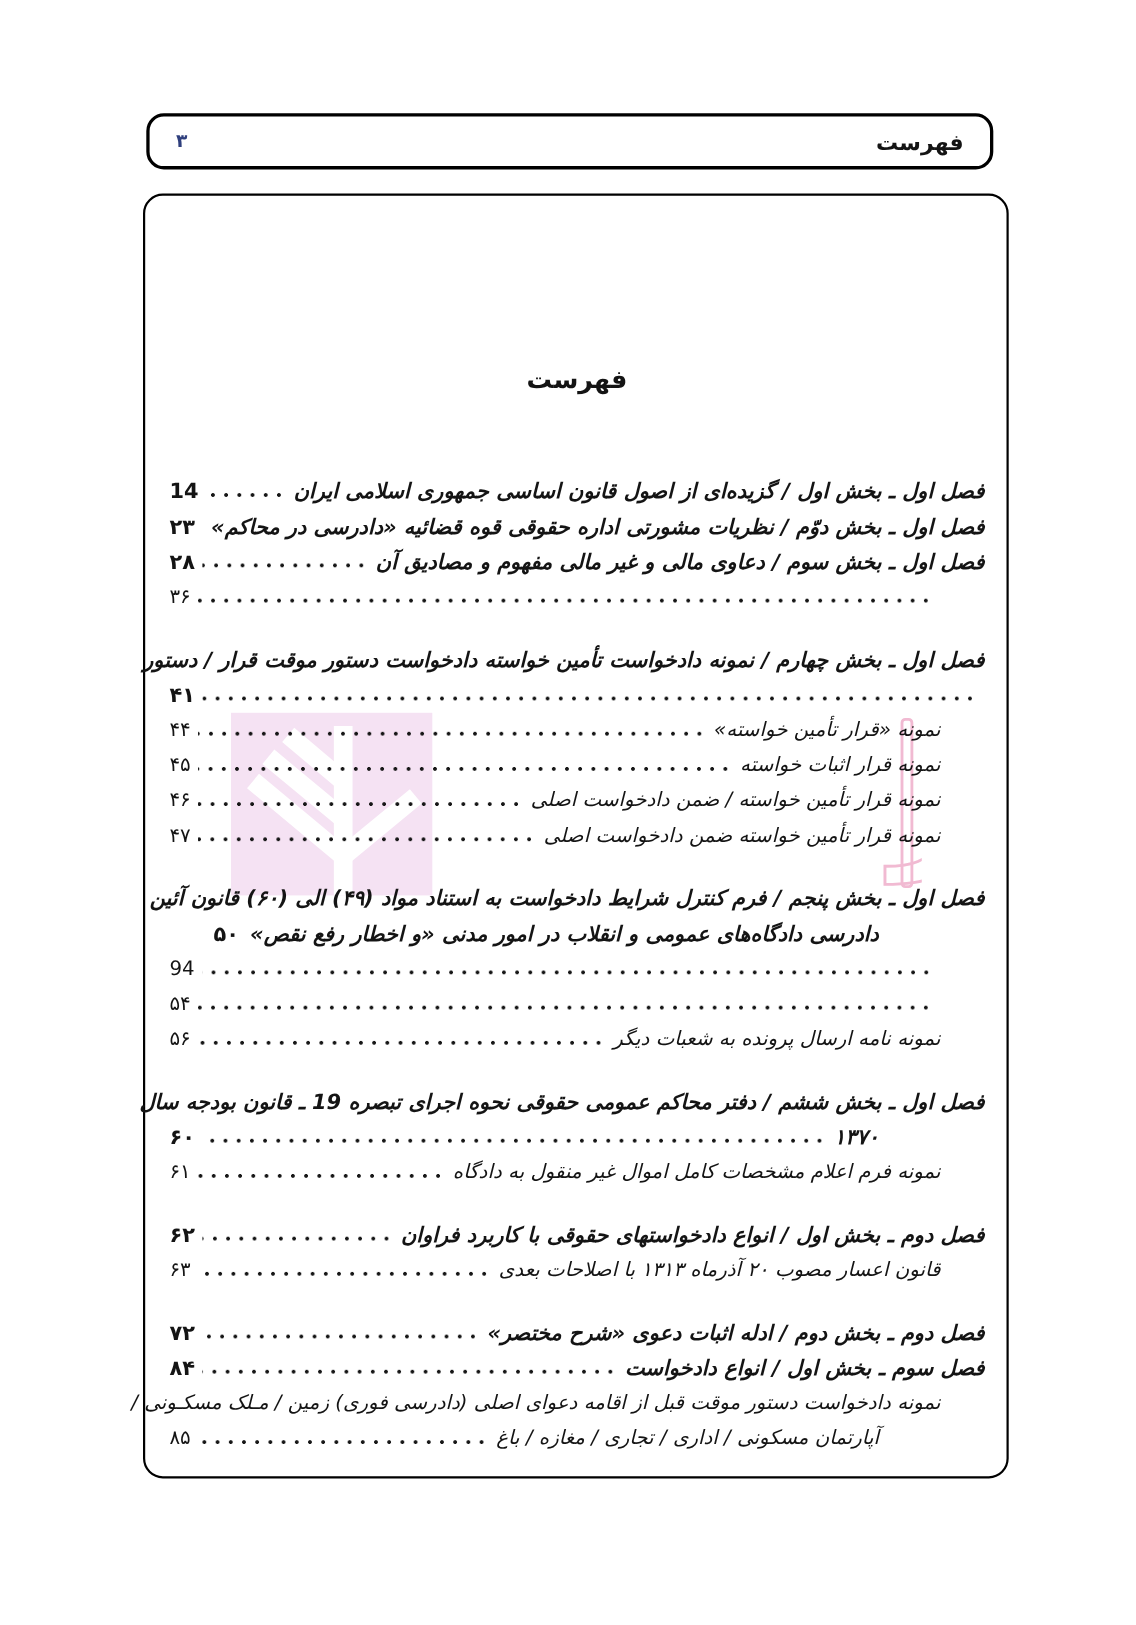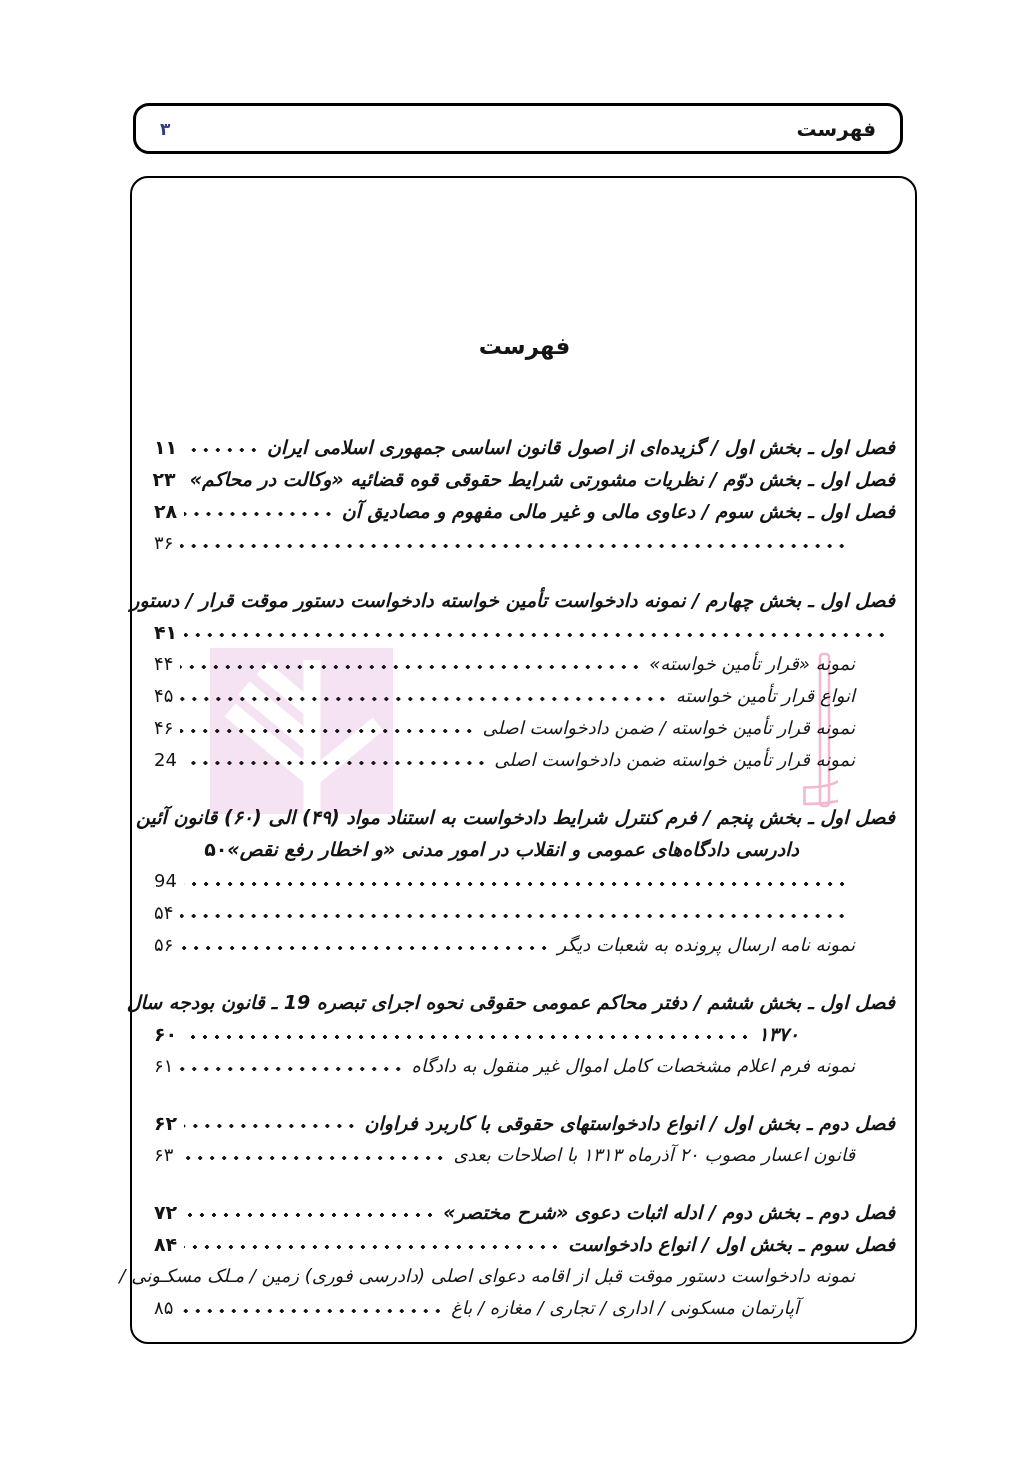--- a/index.html
+++ b/index.html
@@ -38,21 +38,21 @@
   .toc-row.gap{margin-top:25px;}
   .toc-row .t{flex:0 0 auto;font-style:italic;}
   .toc-row.full .t{flex:1 1 auto;text-align:justify;text-align-last:justify;}
   .toc-row .dots{
     flex:1 1 auto;align-self:stretch;margin:0 7px;
     background-image:radial-gradient(circle,#161616 1.6px,transparent 1.9px);
     background-size:12px 12px;background-repeat:repeat-x;
     background-position:right bottom 7px;
   }
   .toc-row .pg{flex:0 0 auto;}
-  .toc-row.nodots .pg{}
+  .toc-row.nodots .pg{margin-right:10px;}
   .watermark{position:absolute;left:210px;top:646px;width:628px;height:170px;z-index:1;}
 </style>
 </head>
 <body>
 
 <div class="header-box">
   <span class="header-title">فهرست</span>
   <span class="header-page">۳</span>
 </div>
 
@@ -72,24 +72,24 @@
     </g>
   </svg>
 </div>
 
 <div class="content-box">
   <div class="toc-title">فهرست</div>
   <div class="toc-list">
       <div class="toc-row bold">
         <span class="t">فصل اول ـ بخش اول / گزیده‌ای از اصول قانون اساسی جمهوری اسلامی ایران</span>
         <span class="dots"></span>
-        <span class="pg">۱۱</span>
+        <span class="pg">14</span>
       </div>
       <div class="toc-row bold">
-        <span class="t">فصل اول ـ بخش دوّم / نظریات مشورتی شرایط حقوقی قوه قضائیه «وکالت در محاکم»</span>
+        <span class="t">فصل اول ـ بخش دوّم / نظریات مشورتی اداره حقوقی قوه قضائیه «دادرسی در محاکم»</span>
         <span class="dots"></span>
         <span class="pg">۲۳</span>
       </div>
       <div class="toc-row bold">
         <span class="t">فصل اول ـ بخش سوم / دعاوی مالی و غیر مالی مفهوم و مصادیق آن</span>
         <span class="dots"></span>
         <span class="pg">۲۸</span>
       </div>
       <div class="toc-row ind">
         <span class="dots"></span>
@@ -102,33 +102,33 @@
         <span class="t"></span>
         <span class="dots"></span>
         <span class="pg">۴۱</span>
       </div>
       <div class="toc-row ind">
         <span class="t">نمونه «قرار تأمین خواسته»</span>
         <span class="dots"></span>
         <span class="pg">۴۴</span>
       </div>
       <div class="toc-row ind">
-        <span class="t">انواع قرار تأمین خواسته</span>
+        <span class="t">نمونه قرار اثبات خواسته</span>
         <span class="dots"></span>
         <span class="pg">۴۵</span>
       </div>
       <div class="toc-row ind">
         <span class="t">نمونه قرار تأمین خواسته / ضمن دادخواست اصلی</span>
         <span class="dots"></span>
         <span class="pg">۴۶</span>
       </div>
       <div class="toc-row ind">
         <span class="t">نمونه قرار تأمین خواسته ضمن دادخواست اصلی</span>
         <span class="dots"></span>
-        <span class="pg">24</span>
+        <span class="pg">۴۷</span>
       </div>
       <div class="toc-row bold gap full">
         <span class="t">فصل اول ـ بخش پنجم / فرم کنترل شرایط دادخواست به استناد مواد (۴۹) الی (۶۰) قانون آئین</span>
       </div>
       <div class="toc-row bold rind nodots">
         <span class="t">دادرسی دادگاه‌های عمومی و انقلاب در امور مدنی «و اخطار رفع نقص»</span>
         <span class="pg">۵۰</span>
       </div>
       <div class="toc-row ind">
         <span class="dots"></span>

